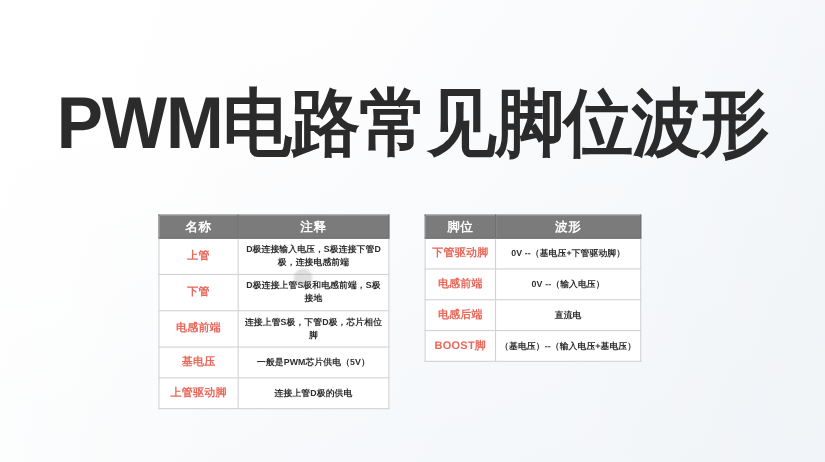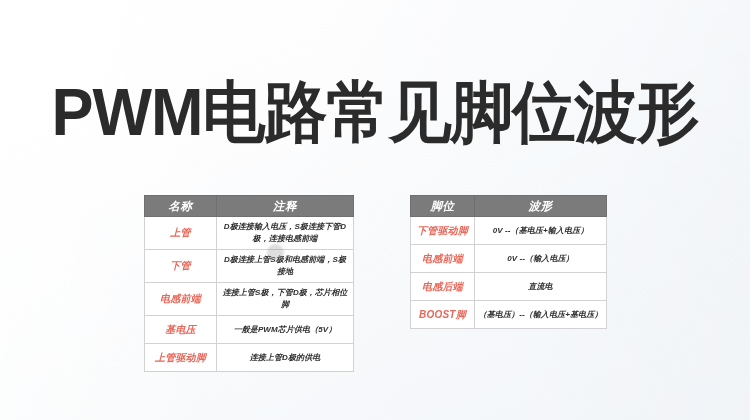--- a/index.html
+++ b/index.html
@@ -51,24 +51,23 @@
     left: 0; top: 195px;
     width: 750px;
     height: 172px;
   }
   .tbl {
     position: absolute;
     border-collapse: collapse;
     background: #ffffff;
     border: 1px solid #cfcfcf;
     table-layout: fixed;
-    font-style: italic;
   }
   .tbl.left  { left: 144px; top: 0; width: 209px; }
-  .tbl.right { left: 410px; top: 0; width: 196px; }
+  .tbl.right { left: 386px; top: 0; width: 196px; }
 
   .tbl th {
     background: #7b7b7b;
     color: #ffffff;
     font-size: 11.5px;
     font-weight: bold;
     height: 20px;
     padding: 0 2px;
     text-align: center;
     border: 1px solid #6f6f6f;
@@ -168,21 +167,21 @@
         </colgroup>
       <thead>
         <tr>
           <th>脚位</th>
           <th>波形</th>
         </tr>
       </thead>
       <tbody>
         <tr>
           <td class="name">下管驱动脚</td>
-          <td class="note">0V --（基电压+输入电压）</td>
+          <td class="note">0V --（基电压+下管驱动脚）</td>
         </tr>
         <tr>
           <td class="name">电感前端</td>
           <td class="note">0V --（输入电压）</td>
         </tr>
         <tr>
           <td class="name">电感后端</td>
           <td class="note">直流电</td>
         </tr>
         <tr>

